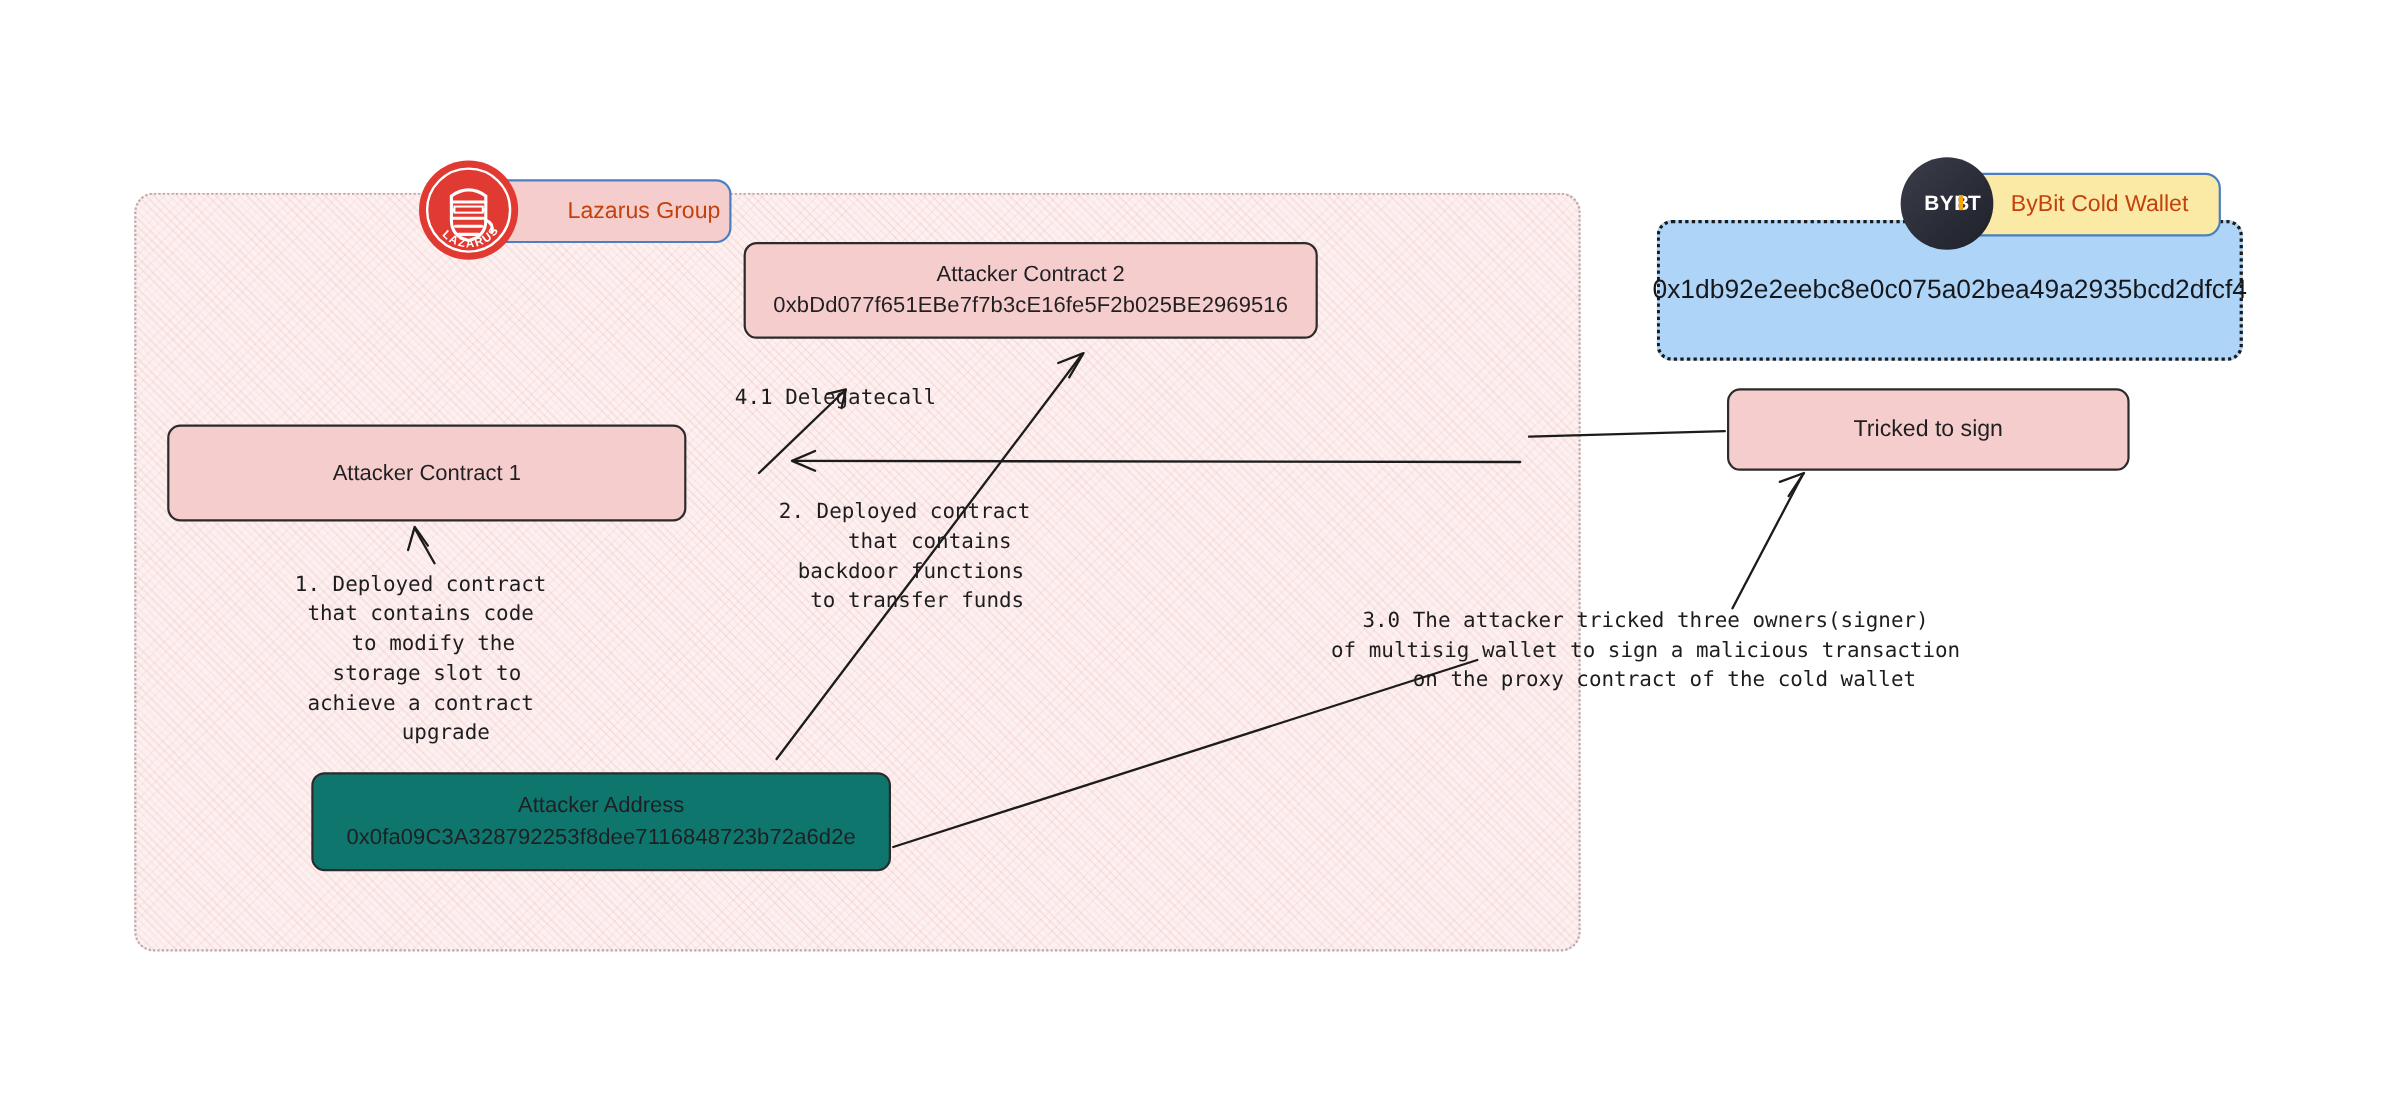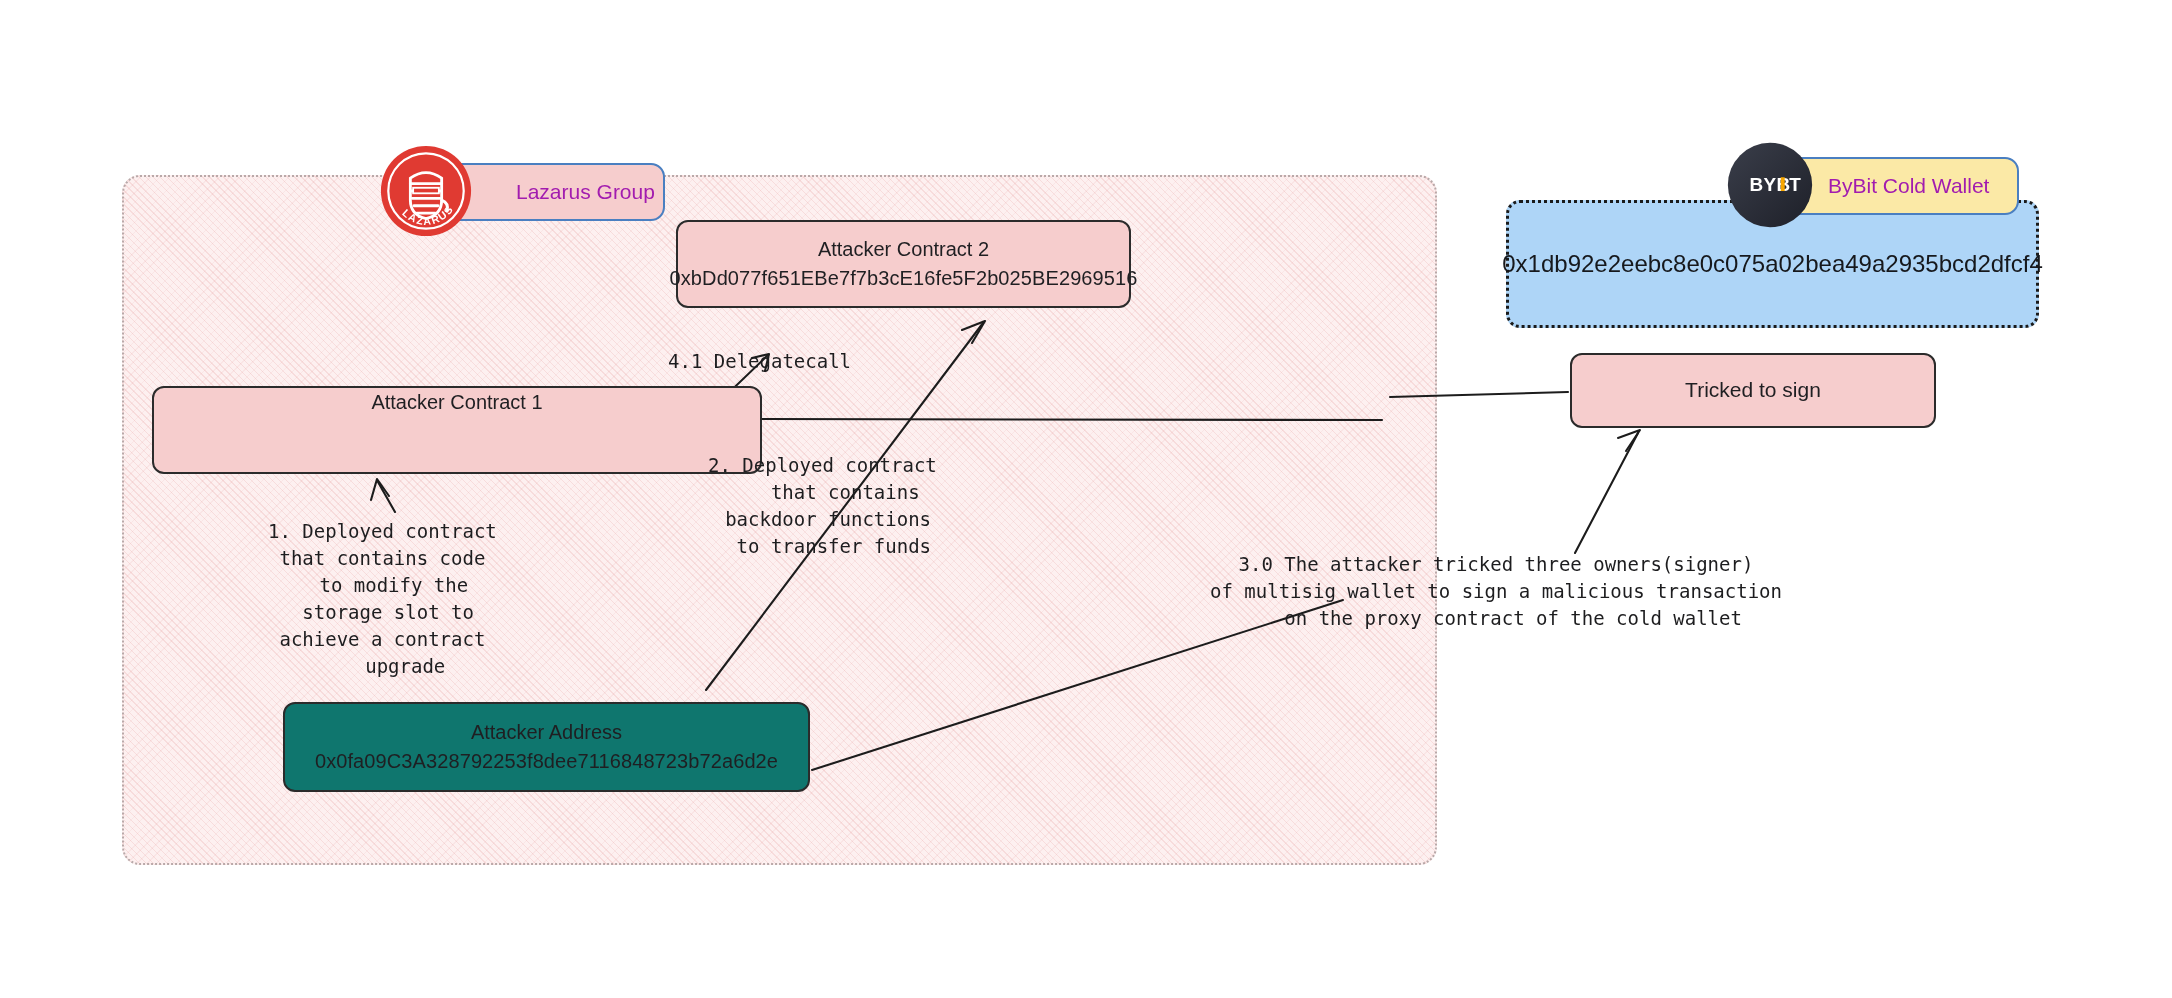--- a/index.html
+++ b/index.html
@@ -68,37 +68,37 @@
 
   .node-pink {
     background: #f6cdcd;
     border: 2.2px solid #2b2b2b;
   }
   .node-yellow {
     background: #0f766e;
     border: 2.2px solid #2b2b2b;
   }
 
-  .node-ac2  { left: 676px;  top: 220px; width: 455px; height: 88px; }
-  .node-ac1  { left: 152px;  top: 386px; width: 610px; height: 88px; justify-content: space-between; }
+  .node-ac2  { left: 676px;  top: 220px; width: 522px; height: 88px; }
+  .node-ac1  { left: 152px;  top: 386px; width: 472px; height: 88px; }
   .node-addr { left: 283px;  top: 702px; width: 527px; height: 90px; }
   .node-trick{ left: 1570px; top: 353px; width: 366px; height: 75px; }
   .node-trick .title { font-size: 21px; }
 
   
   .chip {
     position: absolute;
     box-sizing: border-box;
     display: flex;
     align-items: center;
     border-radius: 14px;
     border: 2.2px solid #4a7fc1;
     padding-left: 84px;
     font-size: 21px;
-    color: #a21caf;
+    color: #c2410c;
   }
   .chip-lazarus {
     left: 430px; top: 163px;
     width: 235px; height: 58px;
     background: #f6cdcd;
   }
   .chip-bybit {
     left: 1742px; top: 157px;
     width: 277px; height: 58px;
     background: #fbe9a6;

